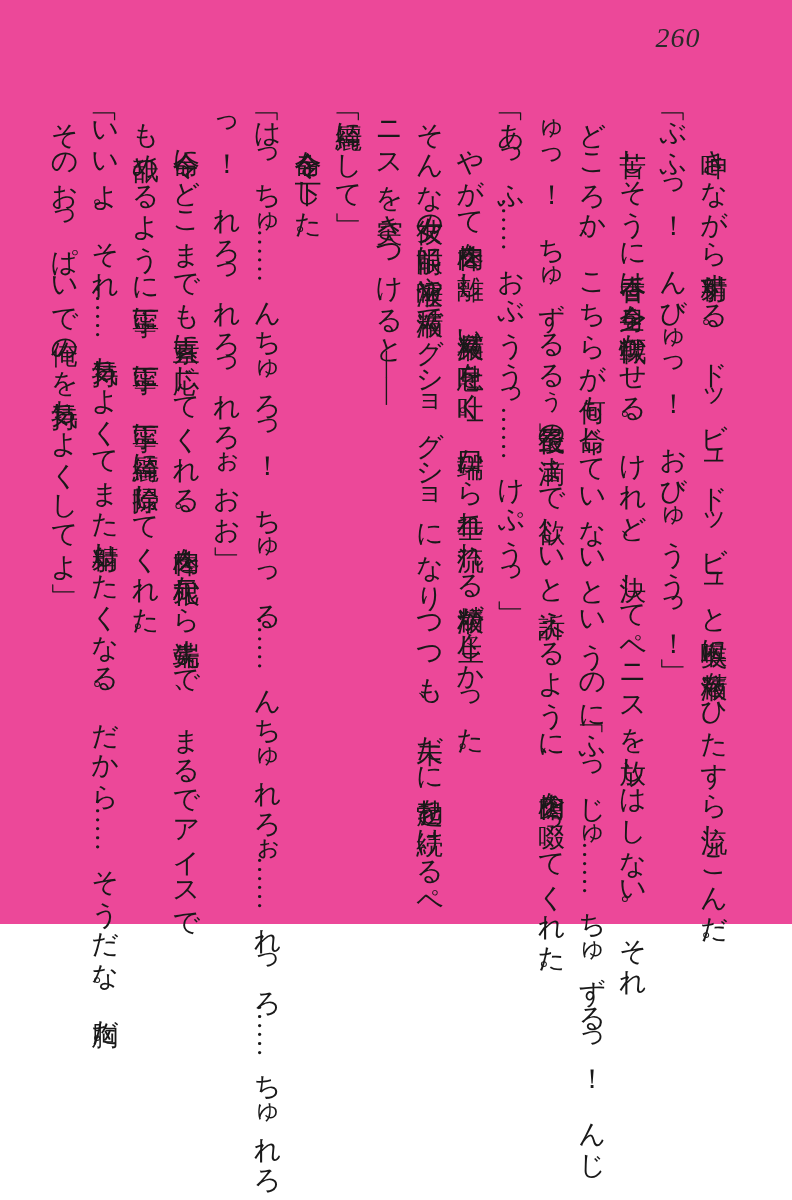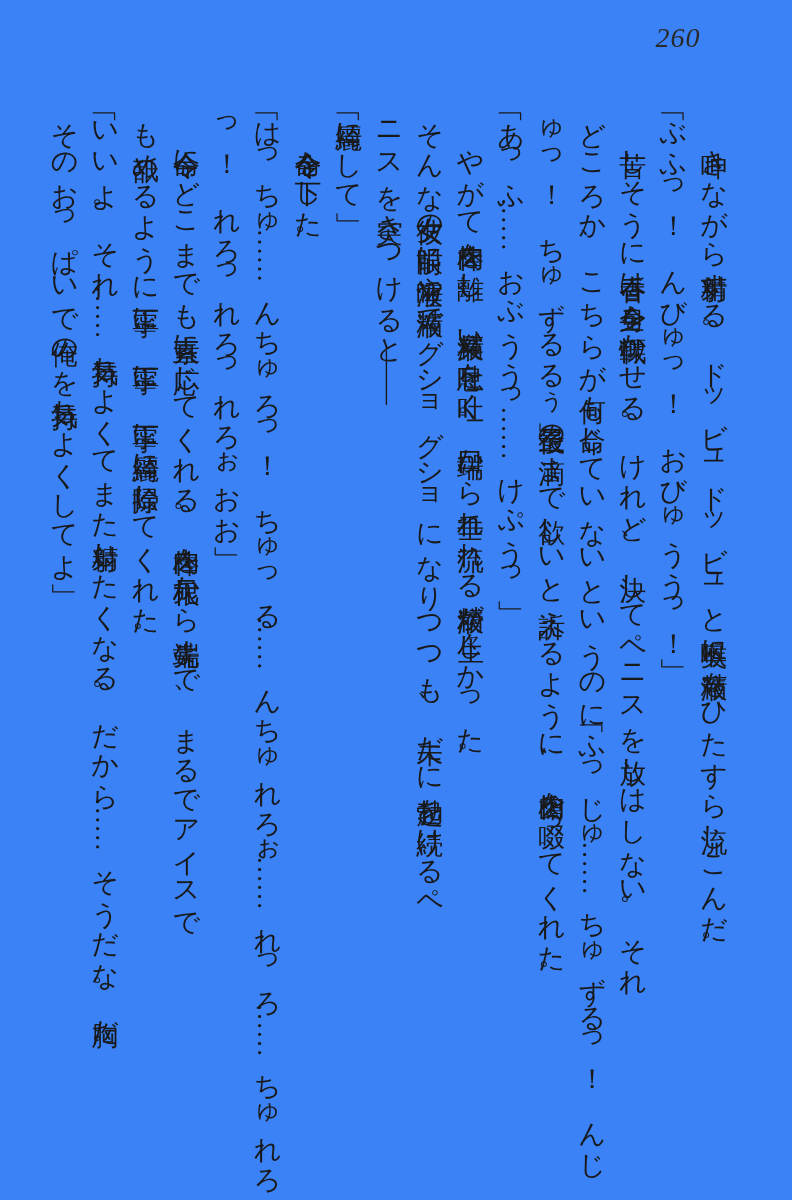--- a/index.html
+++ b/index.html
@@ -8,22 +8,22 @@
   }
   body {
     width: 792px;
     height: 1200px;
     overflow: hidden;
     font-family: "Liberation Serif", "DejaVu Serif", serif;
   }
   .page {
     position: relative;
     width: 792px;
-    height: 1200px;
-    background: #3b82f6;
+    height: 924px;
+    background: #ec4899;
   }
   .page-number {
     position: absolute;
     top: 22px;
     left: 646px;
     width: 64px;
     text-align: center;
     font-family: "Liberation Serif", "DejaVu Serif", serif;
     font-style: italic;
     font-size: 28px;

